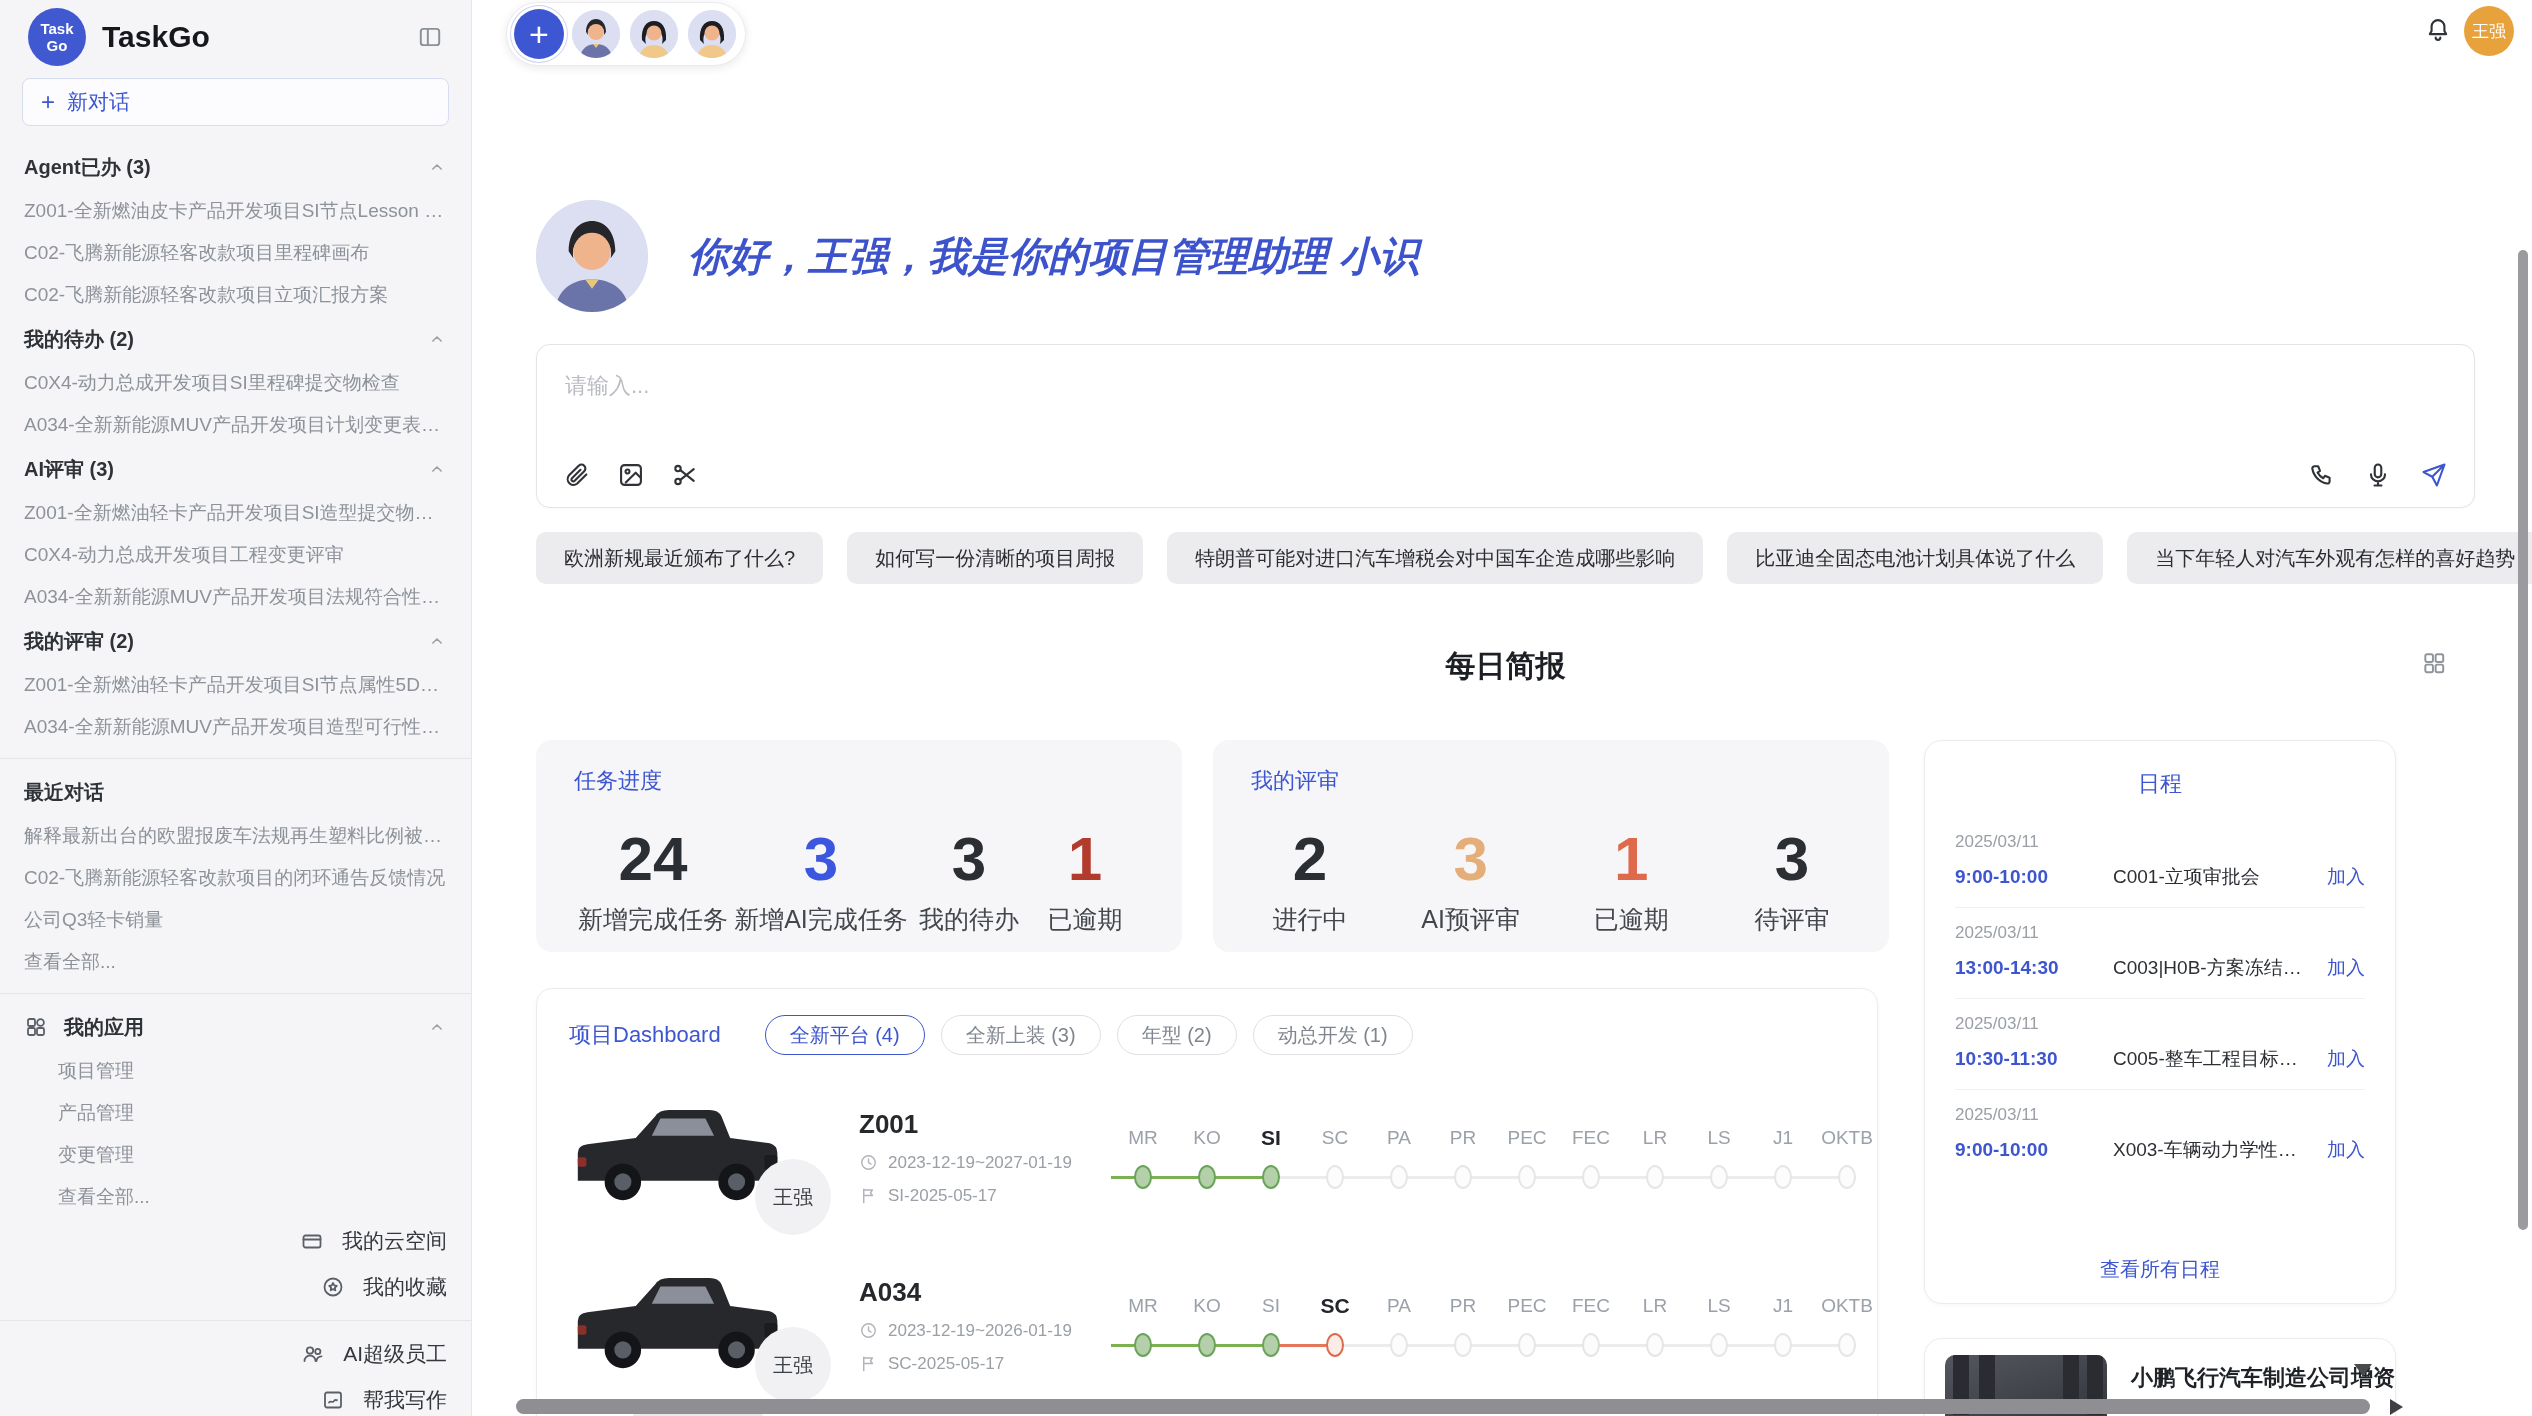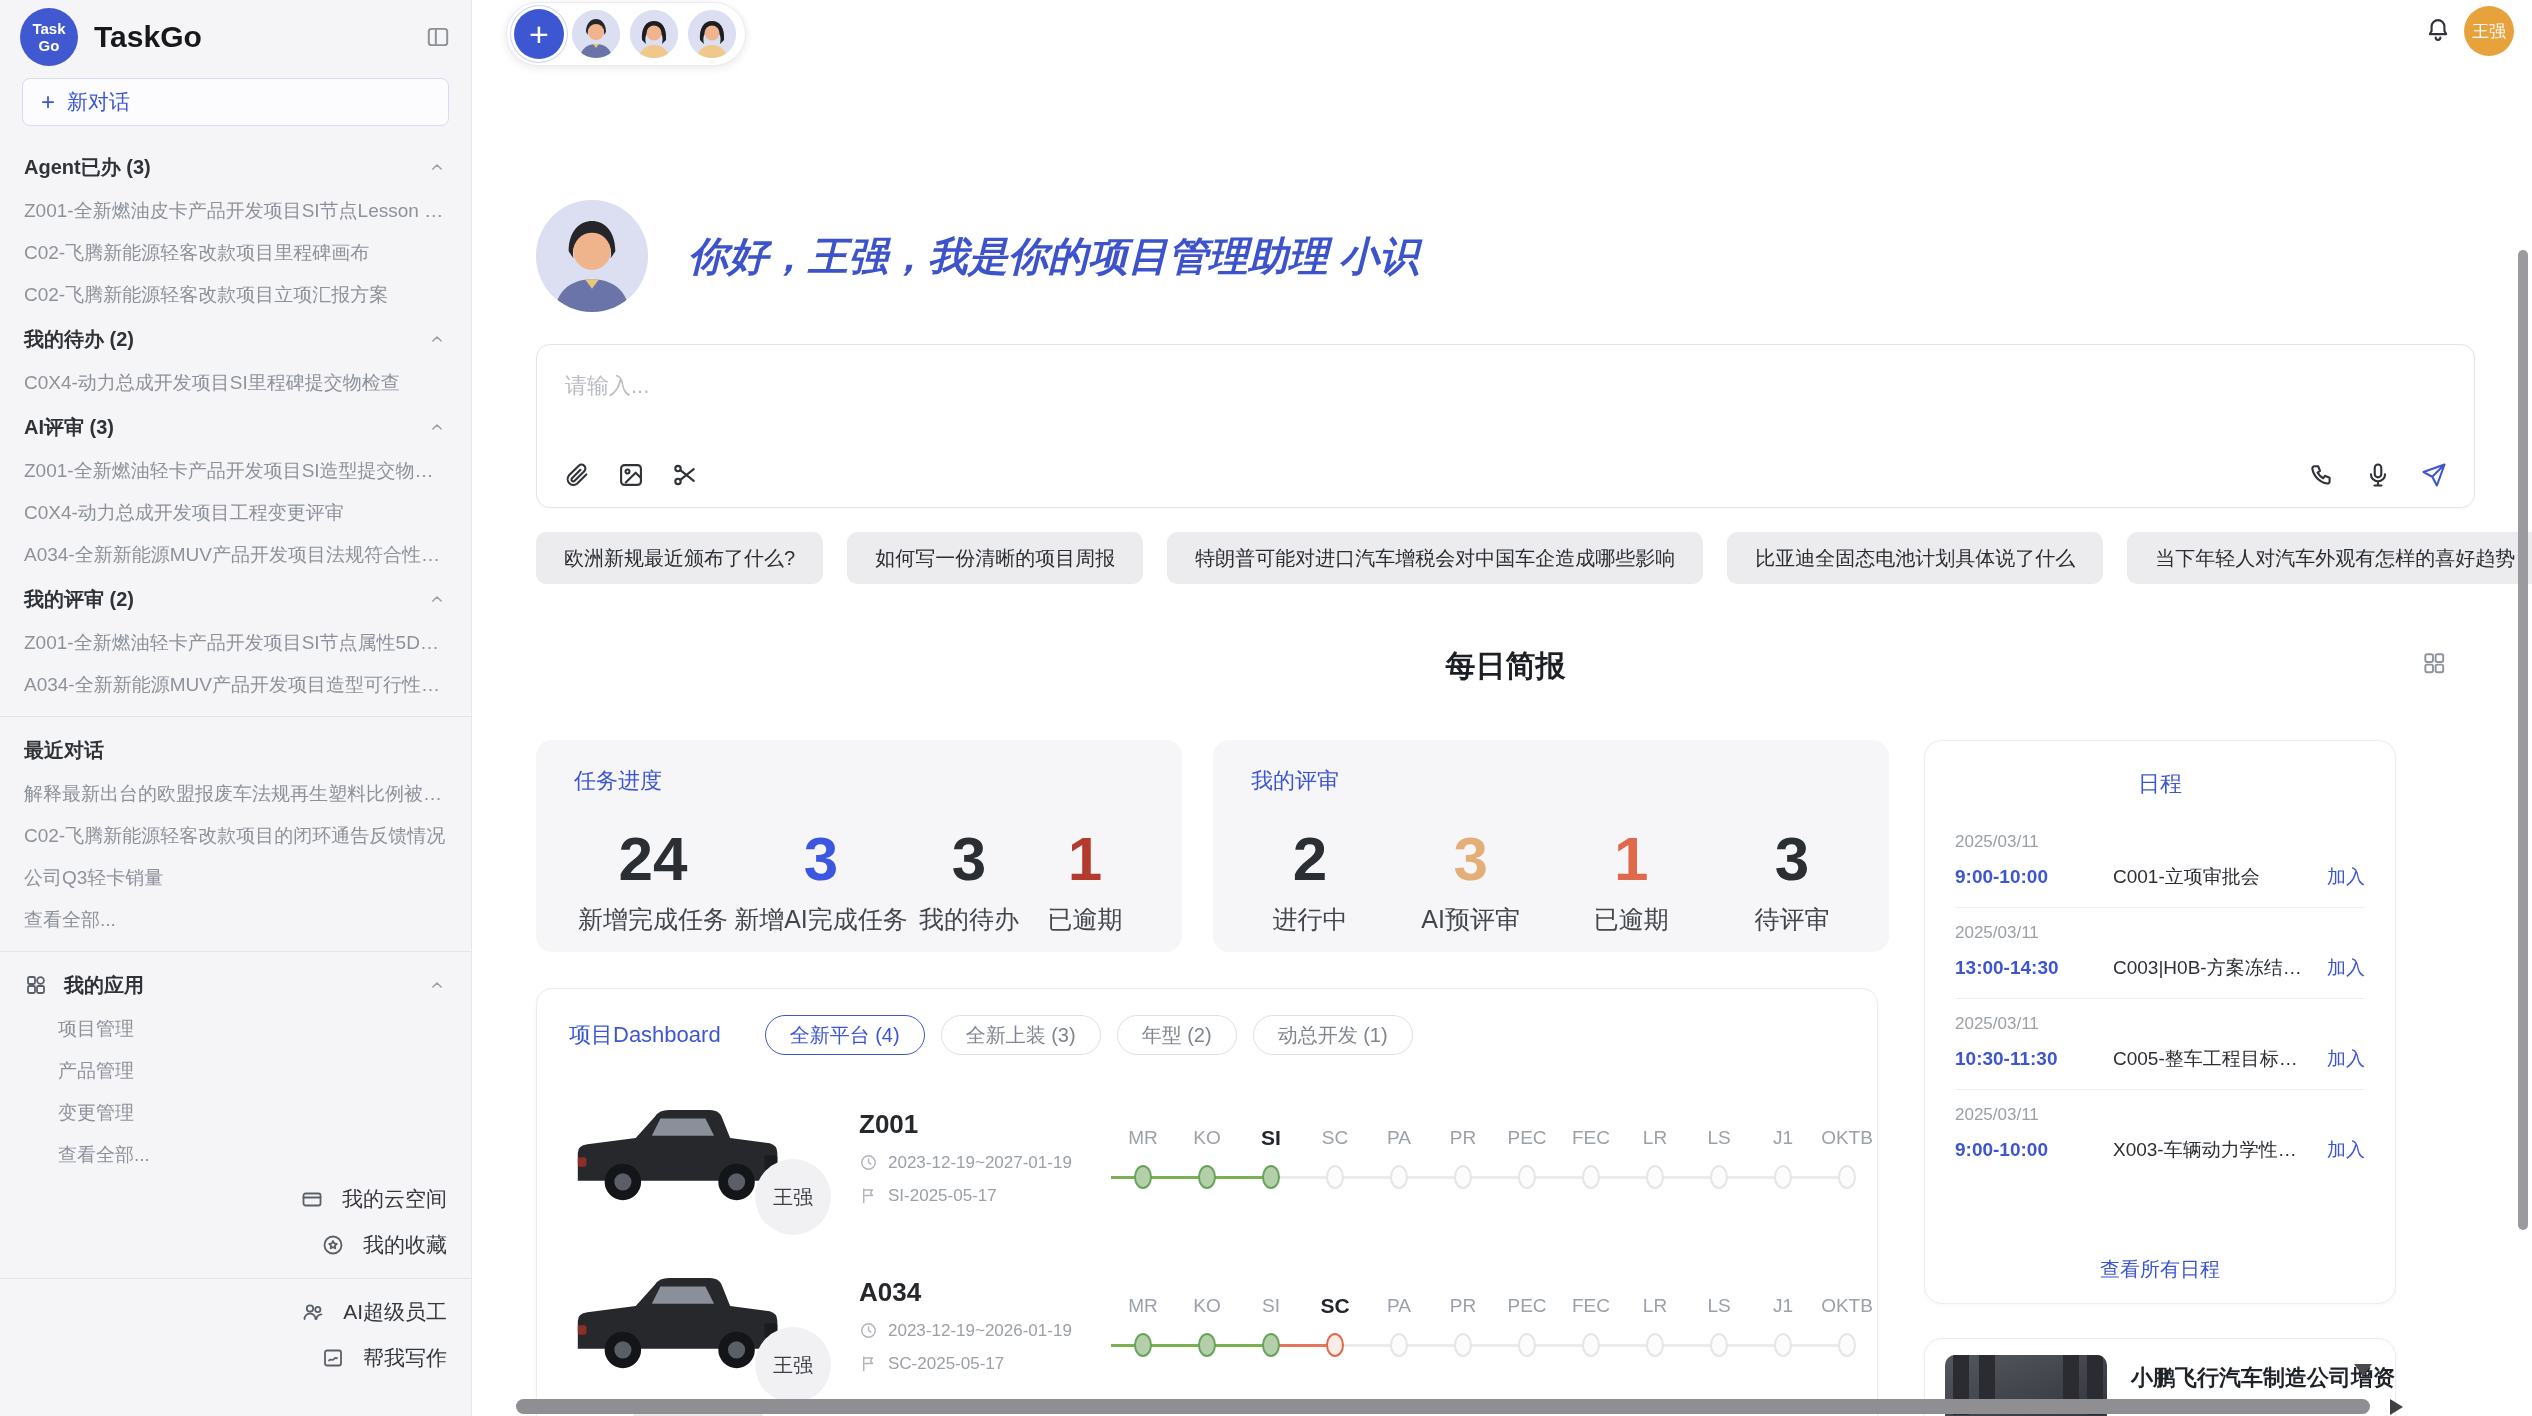--- a/index.html
+++ b/index.html
@@ -5,21 +5,21 @@
   html,body{margin:0;padding:0;background:#fff;font-family:"Liberation Sans","DejaVu Sans",sans-serif;}
   .page{position:relative;width:2532px;height:1416px;overflow:hidden;background:#fff;}
 
   
   .ic{display:inline-block;width:24px;height:24px;color:#5b6068;flex:0 0 auto;}
   .ic svg{width:100%;height:100%;stroke:currentColor;fill:none;stroke-width:1.8;stroke-linecap:round;stroke-linejoin:round;}
   .ic-chev{width:20px;height:20px;color:#9aa0a6;}
 
   
   .sidebar{position:absolute;left:0;top:0;bottom:0;width:472px;background:#f5f5f7;border-right:1px solid #e7e7ea;overflow:hidden;box-sizing:border-box;}
-  .sb-top{display:flex;align-items:center;height:74px;padding:0 20px;gap:16px;justify-content:space-between;}
+  .sb-top{display:flex;align-items:center;height:74px;padding:0 28px;gap:16px;justify-content:space-between;}
   .logo{width:58px;height:58px;border-radius:50%;background:#4059d0;color:#fff;display:flex;flex-direction:column;align-items:center;justify-content:center;font-size:15px;line-height:17px;font-weight:600;}
   .app-title{font-size:30px;font-weight:700;color:#17181c;}
   .sb-collapse{margin-left:auto;color:#8b9097;width:26px;height:26px;}
   .new-chat{margin:4px 22px 18px;height:46px;border:1px solid #d7dcf2;background:#fcfcfe;border-radius:8px;display:flex;align-items:center;gap:12px;padding:0 18px;color:#3d56cf;font-size:21px;cursor:pointer;}
   .new-chat .plus{font-size:24px;line-height:24px;}
   .sb-head{height:46px;padding:0 24px;display:flex;align-items:center;justify-content:space-between;font-size:20px;font-weight:700;color:#2f3338;}
   .sb-head-plain{height:46px;padding:0 24px;display:flex;align-items:center;font-size:20px;font-weight:600;color:#2f3338;}
   .sb-item{height:42px;line-height:42px;padding:0 24px;font-size:19px;color:#8d929a;white-space:nowrap;overflow:hidden;text-overflow:ellipsis;cursor:pointer;}
   .sb-sub{padding-left:58px;}
   .sb-divider{height:1px;background:#e5e5e8;margin:10px 0;}
@@ -151,20 +151,21 @@
         <div class="sb-item">Z001-全新燃油皮卡产品开发项目SI节点Lesson Learn报告</div>
         <div class="sb-item">C02-飞腾新能源轻客改款项目里程碑画布</div>
         <div class="sb-item">C02-飞腾新能源轻客改款项目立项汇报方案</div>
         <div class="sb-head">
           <span>我的待办 (2)</span>
           <span class="ic ic-chev"><svg viewBox="0 0 24 24">
               <polyline points="7,14.5 12,9.5 17,14.5"></polyline>
             </svg></span>
         </div>
         <div class="sb-item">C0X4-动力总成开发项目SI里程碑提交物检查</div>
+        <div class="sb-item">A034-全新新能源MUV产品开发项目计划变更表编写</div>
         <div class="sb-head">
           <span>AI评审 (3)</span>
           <span class="ic ic-chev"><svg viewBox="0 0 24 24">
               <polyline points="7,14.5 12,9.5 17,14.5"></polyline>
             </svg></span>
         </div>
         <div class="sb-item">Z001-全新燃油轻卡产品开发项目SI造型提交物评审</div>
         <div class="sb-item">C0X4-动力总成开发项目工程变更评审</div>
         <div class="sb-item">A034-全新新能源MUV产品开发项目法规符合性评审</div>
         <div class="sb-head">

